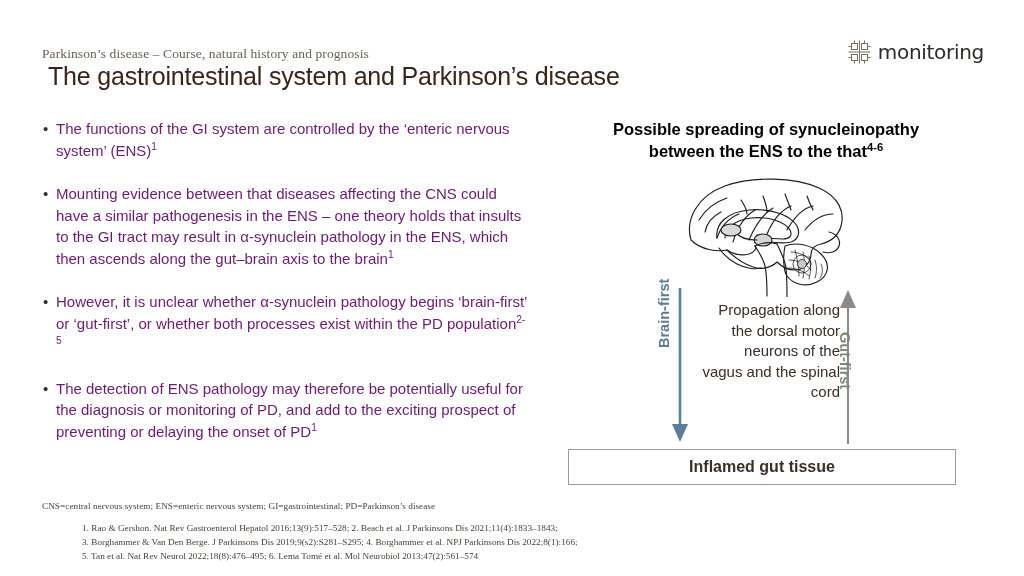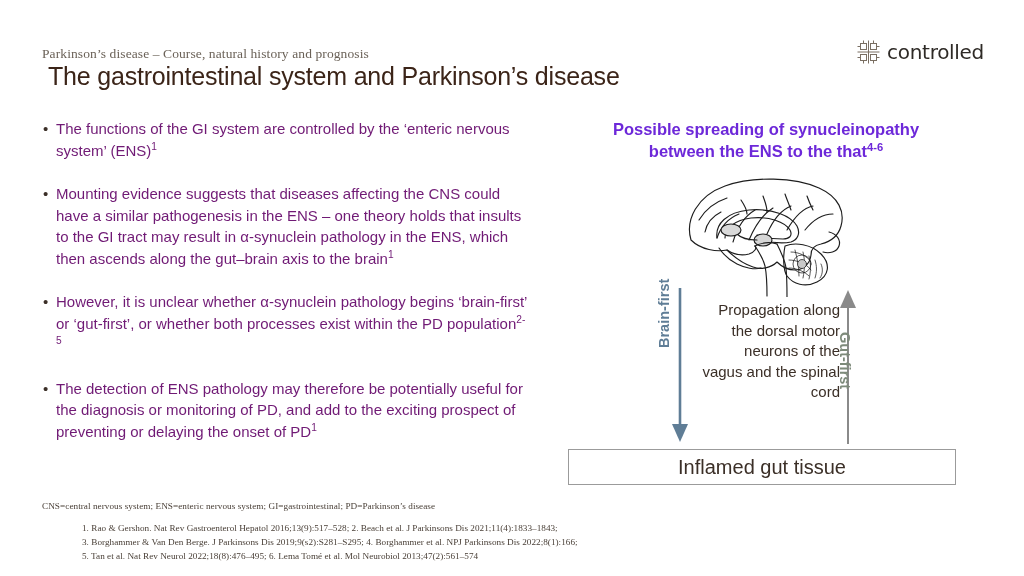--- a/index.html
+++ b/index.html
@@ -58,21 +58,21 @@
     font-size: 15px; line-height: 21.5px;
     color: #701a75;
   }
   sup { font-size: 0.68em; vertical-align: super; line-height: 0; }
 
   
   .panel-heading {
     position: absolute; left: 560px; top: 118px; width: 412px;
     text-align: center;
     font-size: 16.5px; font-weight: bold; line-height: 22px;
-    color: #6d28d9;
+    color: #000000;
   }
   .brain-wrap {
     position: absolute; left: 645px; top: 172px;
     width: 270px; height: 125px;
   }
   .brain-wrap svg { display: block; }
 
   .flow {
     position: absolute; left: 560px; top: 286px;
     width: 412px; height: 165px;
@@ -109,21 +109,21 @@
     text-align: right;
     font-size: 15px; line-height: 20.5px; color: #3b2f27;
   }
 
   .gut-box {
     position: absolute; left: 568px; top: 449px;
     width: 388px; height: 36px;
     border: 1.3px solid #9b9b9b;
     background: #ffffff;
     display: flex; align-items: center; justify-content: center;
-    font-size: 20px; color: #3b2f27;
+    font-size: 16px; color: #3b2f27; font-weight: bold;
   }
 
   
   .abbrev {
     position: absolute; left: 42px; top: 501px;
     font-family: "Liberation Serif", serif;
     font-size: 9.2px; color: #4a4038; letter-spacing: 0.05px;
     white-space: nowrap;
   }
   .refs {
@@ -156,33 +156,33 @@
           <line x1="16.5" y1="0.5" x2="16.5" y2="3.5"></line>
           <line x1="6.5" y1="20.5" x2="6.5" y2="23.5"></line>
           <line x1="16.5" y1="20.5" x2="16.5" y2="23.5"></line>
           <line x1="0.5" y1="6.5" x2="3.5" y2="6.5"></line>
           <line x1="19.5" y1="6.5" x2="22.5" y2="6.5"></line>
           <line x1="0.5" y1="17.5" x2="3.5" y2="17.5"></line>
           <line x1="19.5" y1="17.5" x2="22.5" y2="17.5"></line>
         </g>
       </svg>
     </span>
-    <span class="logo-text">controlled</span>
+    <span class="logo-text">monitoring</span>
   </div>
 
   <div class="bullets">
 
     <div class="bullet" style="margin-bottom:22px">
       <div class="bullet-dot">•</div>
       <div class="bullet-text"><span>The functions of the GI system are controlled by the ‘enteric nervous system’ (ENS)</span><sup>1</sup></div>
     </div>
 
     <div class="bullet" style="margin-bottom:22px">
       <div class="bullet-dot">•</div>
-      <div class="bullet-text"><span>Mounting evidence suggests that diseases affecting the CNS could have a similar pathogenesis in the ENS – one theory holds that insults to the GI tract may result in α-synuclein pathology in the ENS, which then ascends along the gut–brain axis to the brain</span><sup>1</sup></div>
+      <div class="bullet-text"><span>Mounting evidence between that diseases affecting the CNS could have a similar pathogenesis in the ENS – one theory holds that insults to the GI tract may result in α-synuclein pathology in the ENS, which then ascends along the gut–brain axis to the brain</span><sup>1</sup></div>
     </div>
 
     <div class="bullet" style="margin-bottom:22px">
       <div class="bullet-dot">•</div>
       <div class="bullet-text"><span>However, it is unclear whether α-synuclein pathology begins ‘brain-first’ or ‘gut-first’, or whether both processes exist within the PD population</span><sup>2-5</sup></div>
     </div>
 
     <div class="bullet">
       <div class="bullet-dot">•</div>
       <div class="bullet-text"><span>The detection of ENS pathology may therefore be potentially useful for the diagnosis or monitoring of PD, and add to the exciting prospect of preventing or delaying the onset of PD</span><sup>1</sup></div>

